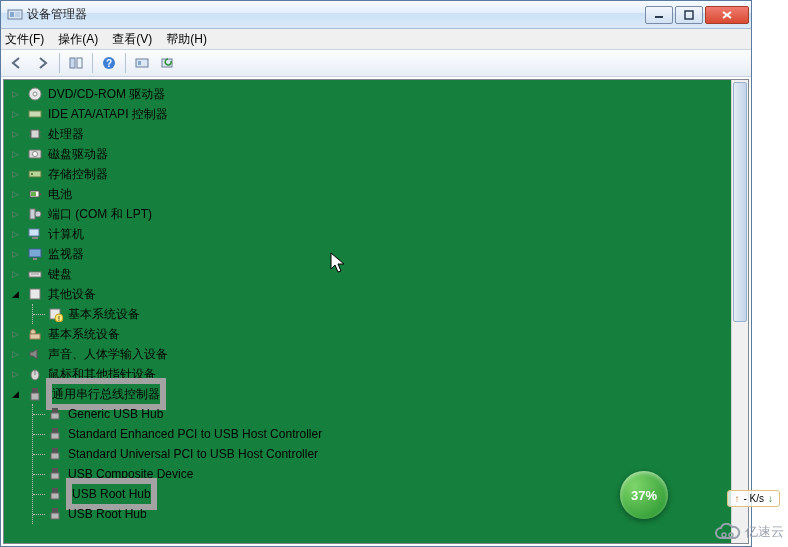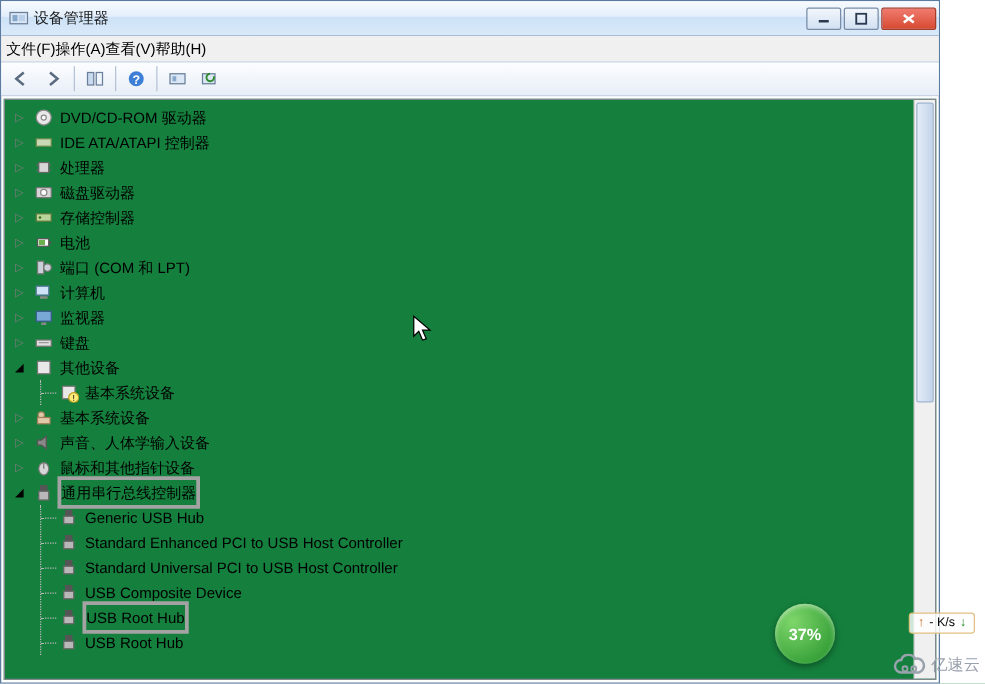--- a/index.html
+++ b/index.html
@@ -9,53 +9,53 @@
 .window { width: 752px; height: 547px; border: 1px solid #5a7aa0; background: #fff; display: flex; flex-direction: column; }
 .titlebar { height: 28px; background: linear-gradient(to bottom, #f7fbff 0%, #e3eefb 45%, #cde2f7 46%, #d9e9f9 100%); display: flex; align-items: center; padding: 0 2px 0 6px; border-bottom: 1px solid #a9bdd6; }
 .titlebar .app-icon { width: 16px; height: 16px; margin-right: 4px; }
 .titlebar .title { font-size: 12px; color: #1a1a1a; flex: 1; }
 .win-btns { display: flex; gap: 2px; }
 .win-btn { width: 28px; height: 18px; border: 1px solid #7a8ca5; border-radius: 2px; background: linear-gradient(to bottom,#f2f6fb,#d2e1f3); display:flex; align-items:center; justify-content:center; font-size:10px; color:#2b3a50; cursor:default;}
 .win-btn.close { width: 44px; background: linear-gradient(to bottom,#f07b6f,#d74a32); border-color:#a63b28; color:#fff; font-weight:bold;}
 .win-btn svg { display:block; }
 
 
-.menubar { height: 20px; background: #f0f0f0; display: flex; align-items: center; padding: 0 4px; font-size: 12px; gap: 0; }
+.menubar { height: 20px; background: #f0f0f0; display: flex; align-items: center; padding: 0 4px; font-size: 12px; gap: 14px; }
 .menubar span { cursor: default; }
 
 
 .toolbar { height: 28px; background: linear-gradient(to bottom,#fcfdff,#e8eef7); border-top:1px solid #c8d4e4; border-bottom:1px solid #c8d4e4; display:flex; align-items:center; padding:0 4px; gap:2px;}
 .tool-btn { width:24px; height:22px; border:1px solid transparent; display:flex; align-items:center; justify-content:center; border-radius:2px;}
 .tool-sep{ width:1px; height:20px; background:#b5c3d5; margin:0 2px;}
 
 
 .content { flex:1; background:#15803d; border:1px solid #828790; margin:2px; overflow:hidden; position:relative;}
 .tree { padding:4px 0 4px 6px; font-size:12px; line-height:20px; color:#000; }
 .node { display:flex; align-items:center; height:20px; white-space:nowrap; cursor:default;}
 .exp { width:11px; height:11px; margin-right:3px; display:inline-flex; align-items:center; justify-content:center; color:#5a5a5a; font-size:9px;}
 .exp.collapsed::before{content:"▷"; color:#7a7a7a;}
 .exp.expanded::before{content:"◢"; color:#000;}
 .icon { width:16px; height:16px; margin:0 3px; display:inline-flex; align-items:center; justify-content:center;}
 .lbl { padding:0 2px;}
-.hl-red { border:3px solid #a3a3a3; padding:0; }
+.hl-red { border:6px solid #a3a3a3; padding:0; }
 .children { margin-left:22px; border-left:1px dotted #b8b8b8; }
 .children .node { padding-left:6px; position:relative;}
 .children .node::before { content:""; position:absolute; left:0; top:10px; width:12px; border-top:1px dotted #b8b8b8;}
 .children .node .exp, .children .node > .icon:first-of-type{ margin-left:8px;}
 
 
 .vscroll { position:absolute; right:0; top:0; bottom:0; width:17px; background:#f0f0f0; border-left:1px solid #d4d4d4;}
 .vscroll .thumb{ position:absolute; left:1px; right:1px; top:2px; height:240px; background:linear-gradient(to right,#e4ecf6,#c3d4ea); border:1px solid #9ab2d2; border-radius:2px;}
 
 
 .cursor { position:absolute; left:330px; top:252px; pointer-events:none;}
 
 
 .speed-widget{ position:absolute; right:8px; bottom:40px; display:flex; align-items:center; gap:4px; background:rgba(255,255,255,0.8); padding:2px 6px; border-radius:3px; border:1px solid #e0c080; font-size:10px;}
-.badge-37{ position:absolute; right:120px; bottom:16px; width:48px; height:48px; border-radius:50%; background:radial-gradient(circle at 30% 30%,#7ed66a,#1f8f28);   box-shadow:0 2px 6px rgba(0,0,0,0.4), inset 0 2px 4px rgba(255,255,255,0.5); display:flex; align-items:center; justify-content:center; color:#fff; font-size:13px; font-weight:bold;}
+.badge-37{ position:absolute; right:120px; bottom:28px; width:48px; height:48px; border-radius:50%; background:radial-gradient(circle at 30% 30%,#7ed66a,#1f8f28);   box-shadow:0 2px 6px rgba(0,0,0,0.4), inset 0 2px 4px rgba(255,255,255,0.5); display:flex; align-items:center; justify-content:center; color:#fff; font-size:13px; font-weight:bold;}
 .logo-ysy{ position:absolute; right:4px; bottom:4px; display:flex; align-items:flex-start; gap:2px; color:#9aa2ad; font-size:13px;}
 .logo-ysy svg{display:block;}
 </style>
 </head>
 <body>
 
 <div class="window">
 
   <div class="titlebar">
     <span class="app-icon">

